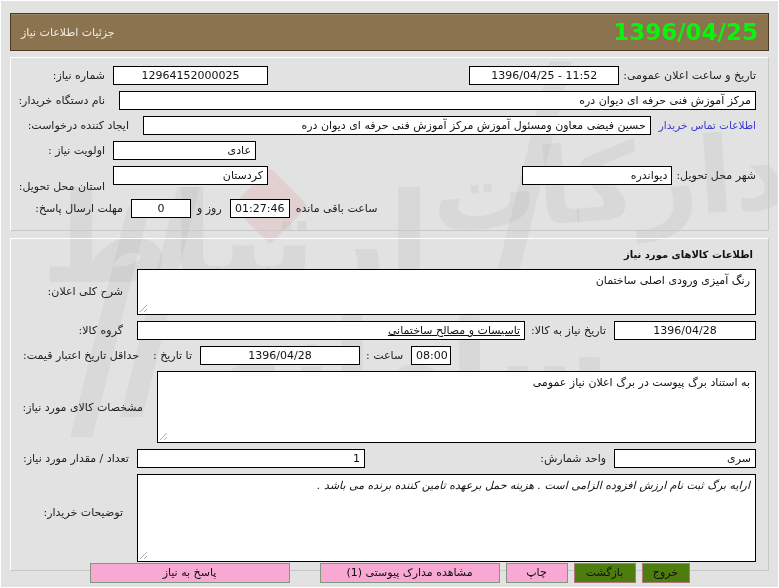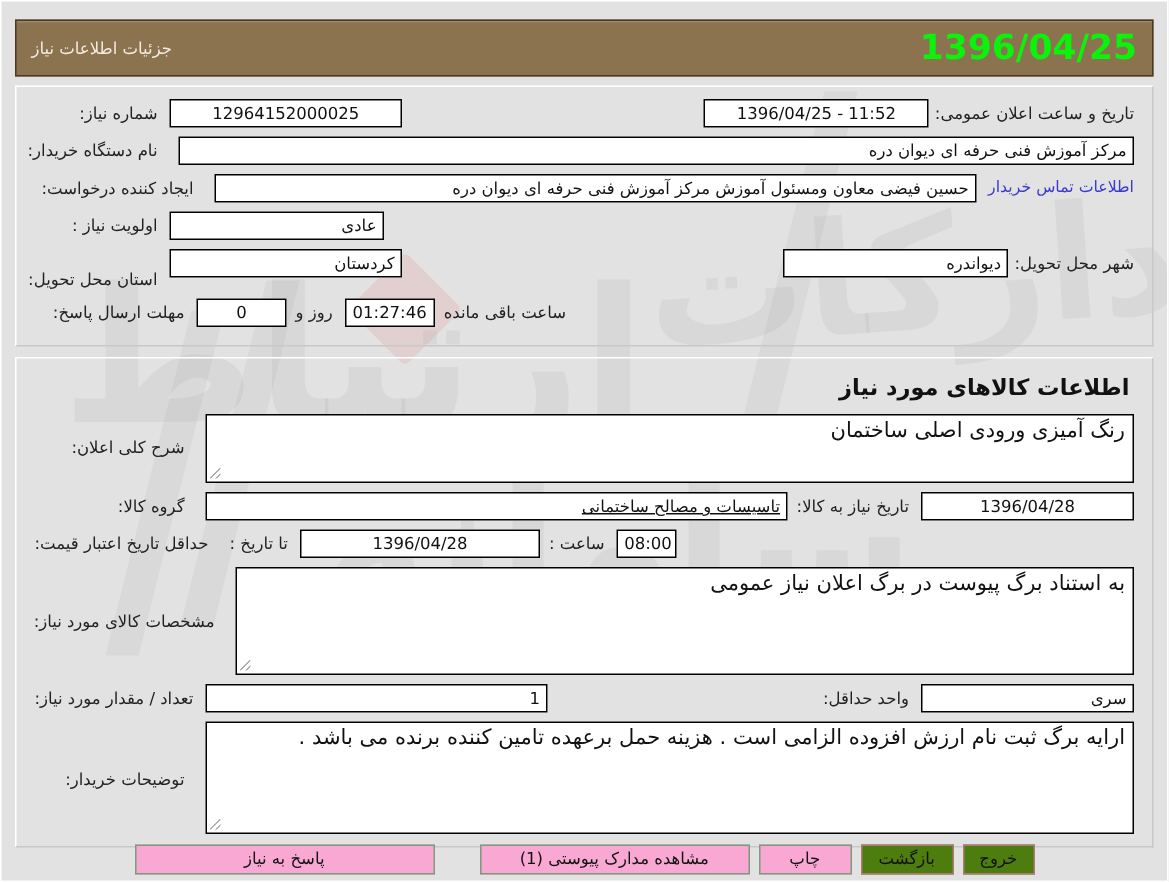--- a/index.html
+++ b/index.html
@@ -100,21 +100,21 @@
     margin: 6px 9px 0 9px;
     background: transparent;
     border: 1px solid #c8c8c8;
     border-top-color: #ffffff;
     border-left-color: #ffffff;
     box-sizing: border-box;
     padding: 8px 12px 10px 12px;
   }
 
   .section-title {
-    font-size: 15px;
+    font-size: 10px;
     font-weight: bold;
     color: #111;
     text-align: right;
     margin: 2px 3px 9px 0;
   }
 
   
   .row {
     display: flex;
     flex-direction: row;
@@ -153,21 +153,21 @@
     text-align: right;
     font-family: "DejaVu Sans", "Liberation Sans", sans-serif;
   }
   .fld.ctr   { text-align: center; }
   .fld.ltr   { direction: ltr; text-align: center; }
   .ta {
     background: #ffffff;
     border: 1px solid #000000;
     box-sizing: border-box;
     padding: 3px 5px;
-    font-size: 14px;
+    font-size: 11px;
     line-height: 15px;
     text-align: right;
     color: #111;
     position: relative;
     overflow: hidden;
   }
   .ta::after {
     content: "";
     position: absolute;
     left: 2px; bottom: 2px;
@@ -315,28 +315,28 @@
       <div class="lbl" style="width:auto;text-align:right;padding-left:0;padding-right:8px;">حداقل تاریخ اعتبار قیمت:</div>
     </div>
 
     <div class="row">
       <div class="grow ta" style="height:72px;margin-left:6px;">به استناد برگ پیوست در برگ اعلان نیاز عمومی</div>
       <div class="lbl" style="width:120px;text-align:right;padding-left:0;padding-right:8px;padding-top:30px;">مشخصات کالای مورد نیاز:</div>
     </div>
 
     <div class="row">
       <div class="fld" style="width:142px;">سری</div>
-      <div class="lbl inline">واحد حداقل:</div>
+      <div class="lbl inline">واحد شمارش:</div>
       <div class="spacer"></div>
       <div class="fld" style="width:228px;">1</div>
       <div class="lbl" style="width:auto;text-align:right;padding-left:0;padding-right:8px;">تعداد / مقدار مورد نیاز:</div>
     </div>
 
     <div class="row" style="margin-bottom:0;">
-      <div class="grow ta" style="height:75px;margin-left:6px;">ارایه برگ ثبت نام ارزش افزوده الزامی است . هزینه حمل برعهده تامین کننده برنده می باشد .</div>
+      <div class="grow ta" style="height:88px;margin-left:6px;font-style:italic;">ارایه برگ ثبت نام ارزش افزوده الزامی است . هزینه حمل برعهده تامین کننده برنده می باشد .</div>
       <div class="lbl" style="width:100px;text-align:right;padding-left:0;padding-right:8px;padding-top:32px;">توضیحات خریدار:</div>
     </div>
 
   </div>
 
   <div id="footer">
     <button class="btn pink w-xs">خروج</button>
     <button class="btn pink w-sm">بازگشت</button>
     <button class="btn green w-sm">چاپ</button>
     <button class="btn green w-md" style="width:180px;margin-left:24px;">مشاهده مدارک پیوستی (1)</button>

